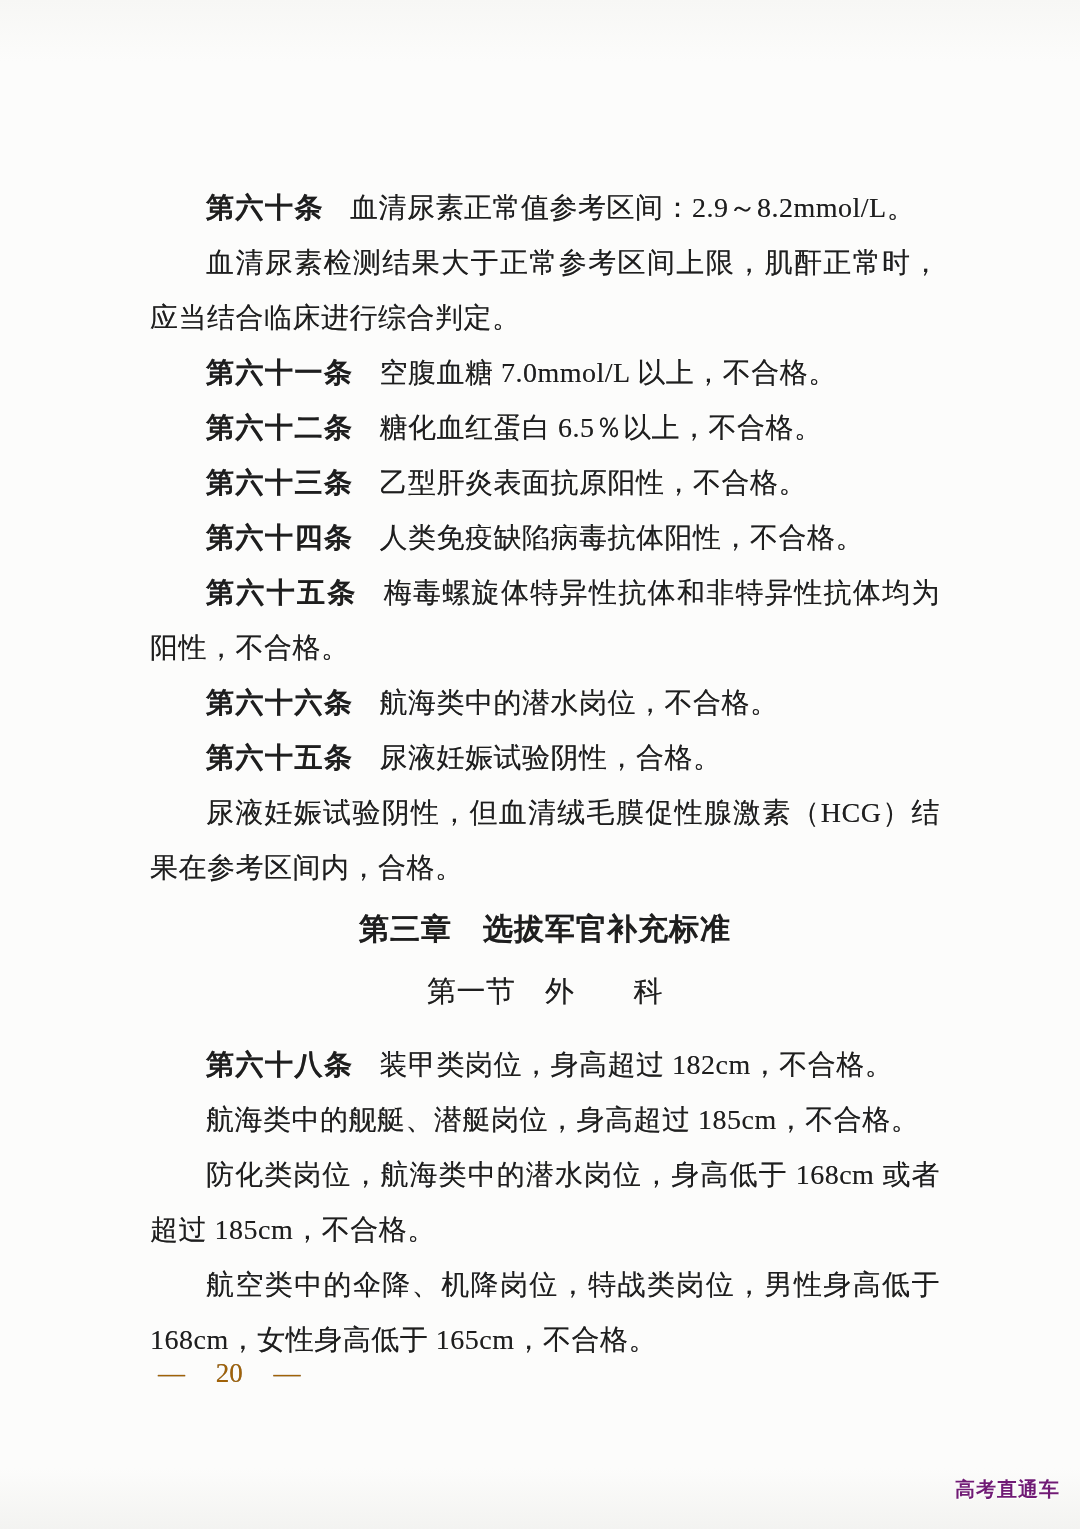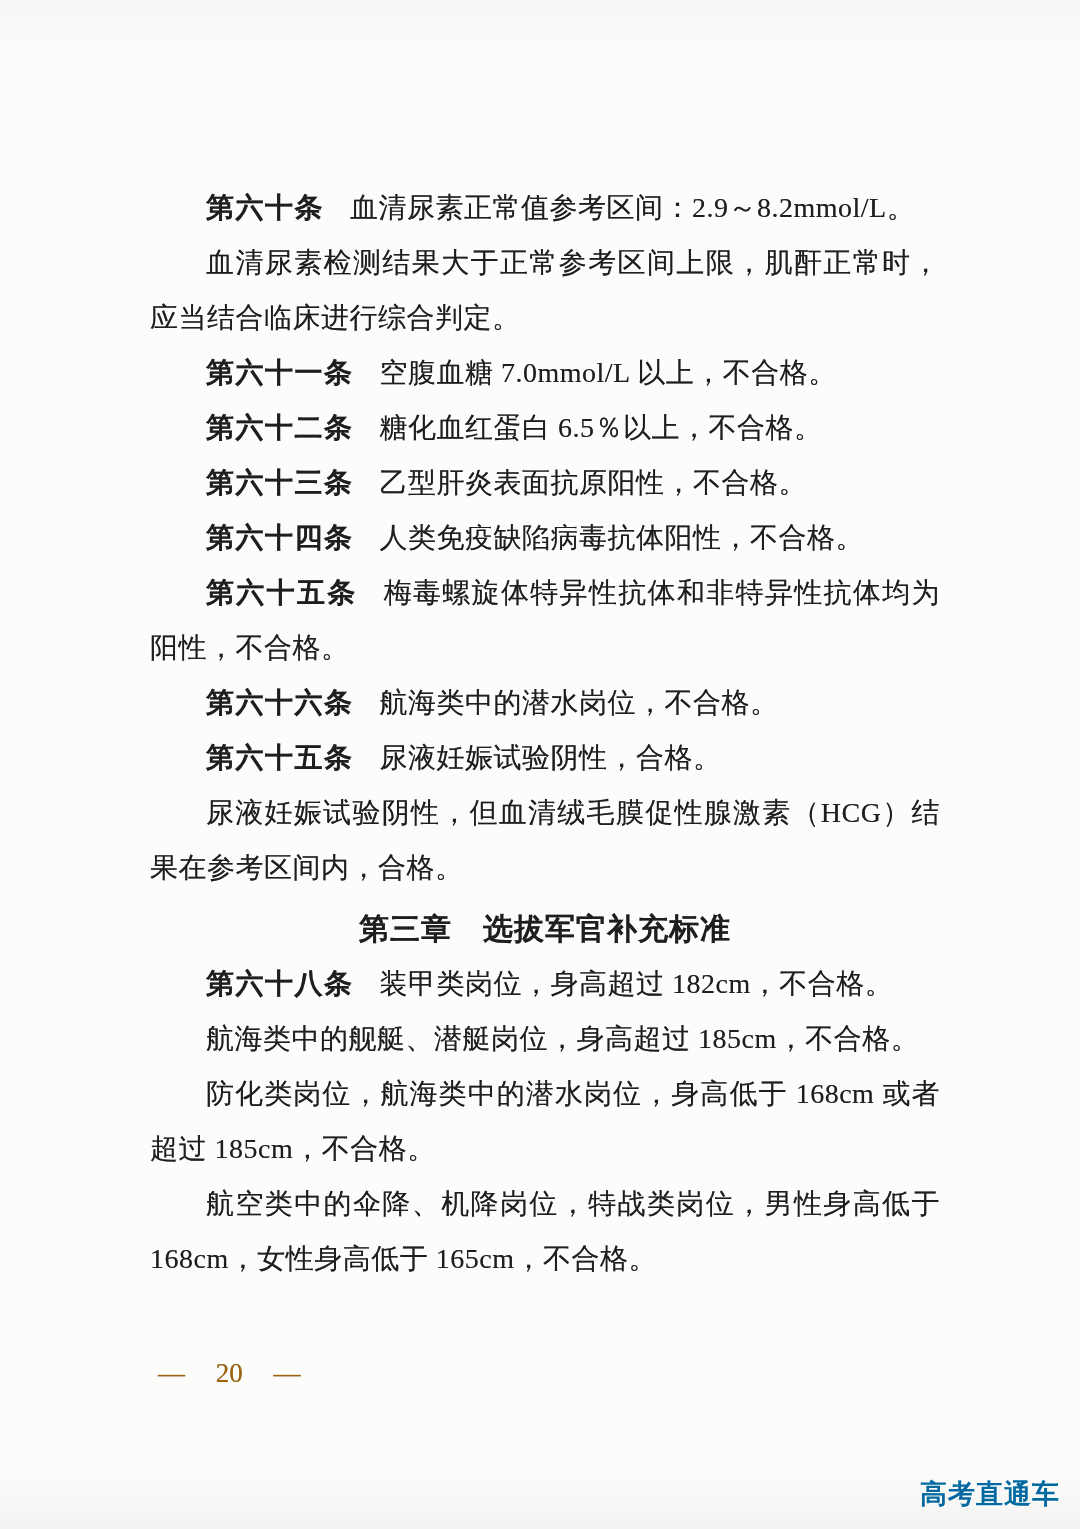--- a/index.html
+++ b/index.html
@@ -74,44 +74,45 @@
     letter-spacing: 0;
   }
   .footer .num {
     margin: 0 24px;
   }
   .watermark {
     position: absolute;
     right: 20px;
     top: 1476px;
     font-family: "Liberation Sans", "DejaVu Sans", sans-serif;
-    font-size: 27px;
+    font-size: 20px;
     font-weight: 600;
     letter-spacing: 1px;
-    color: #0369a1;
+    color: #701a75;
     text-shadow: 1px 1px 0 #ffffff;
   }
 </style>
 </head>
 <body>
 
 <div class="paper"></div>
 
 <div class="content" id="content">
     <p class="para article"><span class="label">第六十条</span><span class="ptext">血清尿素正常值参考区间：2.9～8.2mmol/L。</span></p>
     <p class="para body">血清尿素检测结果大于正常参考区间上限，肌酐正常时，应当结合临床进行综合判定。</p>
     <p class="para article"><span class="label">第六十一条</span><span class="ptext">空腹血糖 7.0mmol/L 以上，不合格。</span></p>
     <p class="para article"><span class="label">第六十二条</span><span class="ptext">糖化血红蛋白 6.5％以上，不合格。</span></p>
     <p class="para article"><span class="label">第六十三条</span><span class="ptext">乙型肝炎表面抗原阳性，不合格。</span></p>
     <p class="para article"><span class="label">第六十四条</span><span class="ptext">人类免疫缺陷病毒抗体阳性，不合格。</span></p>
     <p class="para article"><span class="label">第六十五条</span><span class="ptext">梅毒螺旋体特异性抗体和非特异性抗体均为阳性，不合格。</span></p>
     <p class="para article"><span class="label">第六十六条</span><span class="ptext">航海类中的潜水岗位，不合格。</span></p>
     <p class="para article"><span class="label">第六十五条</span><span class="ptext">尿液妊娠试验阴性，合格。</span></p>
     <p class="para body">尿液妊娠试验阴性，但血清绒毛膜促性腺激素（HCG）结果在参考区间内，合格。</p>
     <p class="para chapter">第三章　选拔军官补充标准</p>
+    <p class="para section">第一节　外　　科</p>
     <p class="para article"><span class="label">第六十八条</span><span class="ptext">装甲类岗位，身高超过 182cm，不合格。</span></p>
     <p class="para body">航海类中的舰艇、潜艇岗位，身高超过 185cm，不合格。</p>
     <p class="para body">防化类岗位，航海类中的潜水岗位，身高低于 168cm 或者超过 185cm，不合格。</p>
     <p class="para body">航空类中的伞降、机降岗位，特战类岗位，男性身高低于 168cm，女性身高低于 165cm，不合格。</p>
   </div>
 
 <div class="footer">
   <span class="dash">—</span>
   <span class="num">20</span>
   <span class="dash">—</span>

